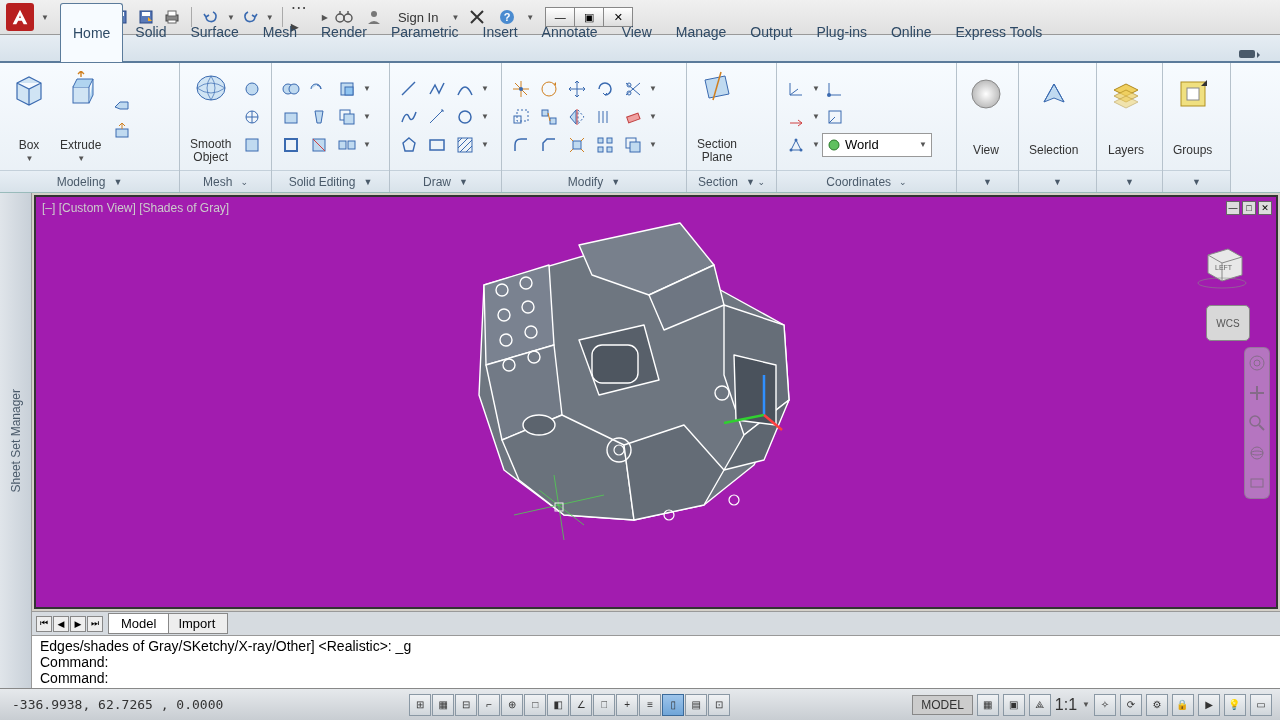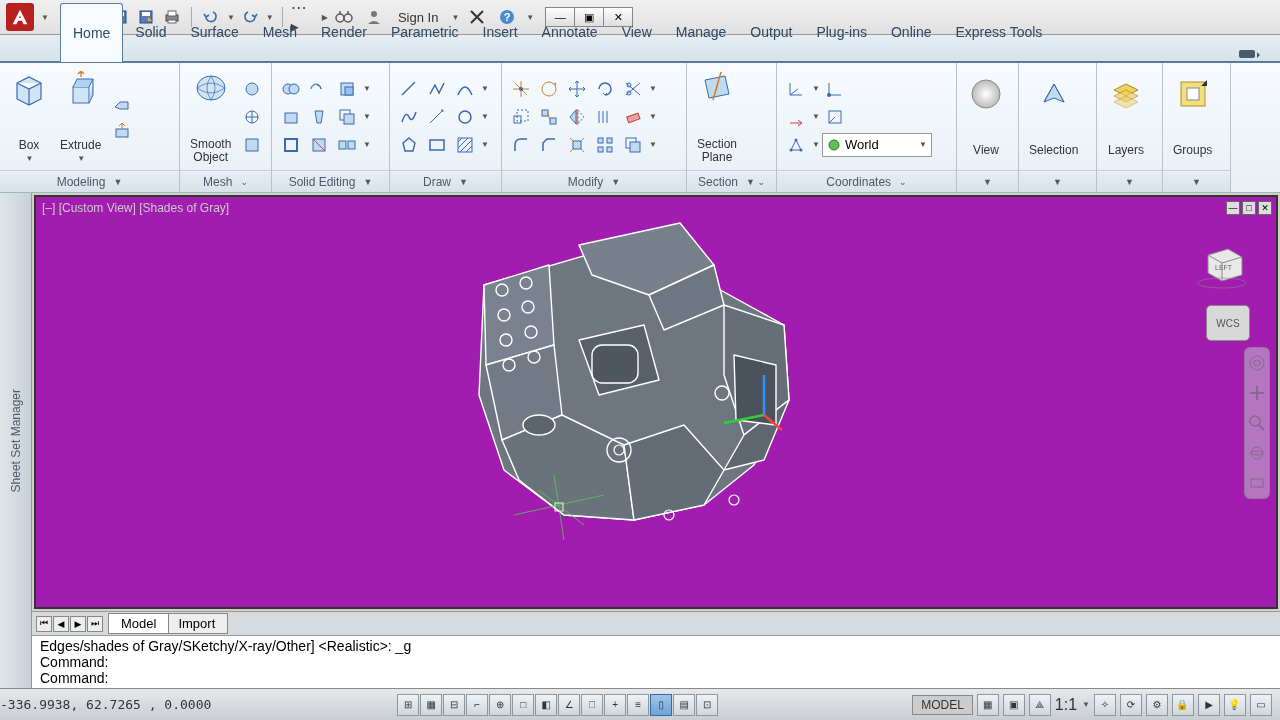--- a/index.html
+++ b/index.html
@@ -63,21 +63,21 @@
 .nav-arrow { width:16px; height:16px; border:1px solid #888; background:#eee; margin-right:1px; display:flex; align-items:center; justify-content:center; font-size:9px; cursor:pointer; }
 .layout-tab { padding:2px 12px; font-size:13px; background:#eee; border:1px solid #888; cursor:pointer; position:relative; margin-right:-4px; }
 .layout-tab.active { background:#fff; font-weight:normal; z-index:2; }
 
 
 .cmdline { background:#fff; border-top:1px solid #999; font-family:Consolas,monospace; font-size:14px; padding:2px 8px; }
 .cmd-row { white-space:pre; }
 
 
 .statusbar { position:absolute; bottom:0; left:0; right:0; height:32px; background:linear-gradient(#e6e9ec,#c8cdd2); border-top:1px solid #888; display:flex; align-items:center; font-size:12px; color:#333; }
-.status-coords { padding:0 0; font-family:Consolas,monospace; font-size:13px; min-width:190px; }
+.status-coords { padding:0 12px; font-family:Consolas,monospace; font-size:13px; min-width:190px; }
 .status-btns { display:flex; gap:1px; margin-left:auto; padding:0 4px; }
 .sbtn { width:22px; height:22px; border:1px solid #8a98a4; background:linear-gradient(#f0f2f4,#d0d6db); display:flex; align-items:center; justify-content:center; cursor:pointer; font-size:10px; }
 .sbtn.active { background:linear-gradient(#9ec5eb,#6fa5d8); border-color:#3a6a9a; }
 .status-right { display:flex; align-items:center; gap:4px; padding:0 8px; }
 .model-lbl { padding:2px 8px; background:#ccc; border:1px solid #888; font-size:12px; }
 
 svg { display:block; }
 .drop-arrow { font-size:8px; color:#555; margin-left:1px; }
 </style>
 </head>

